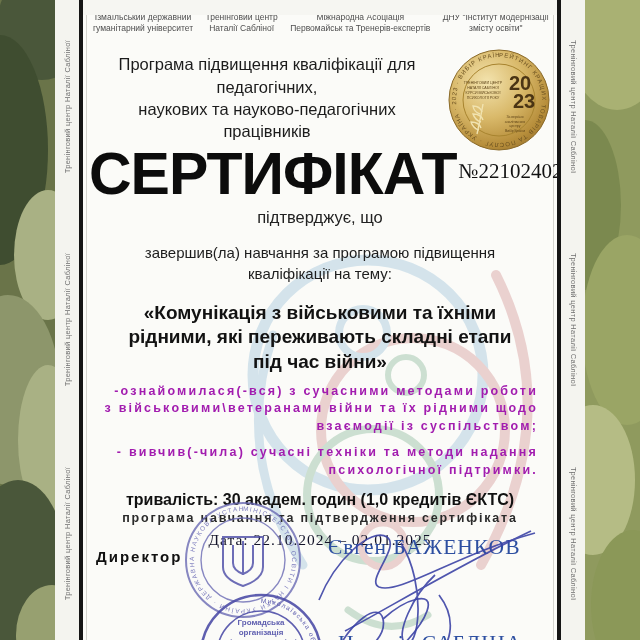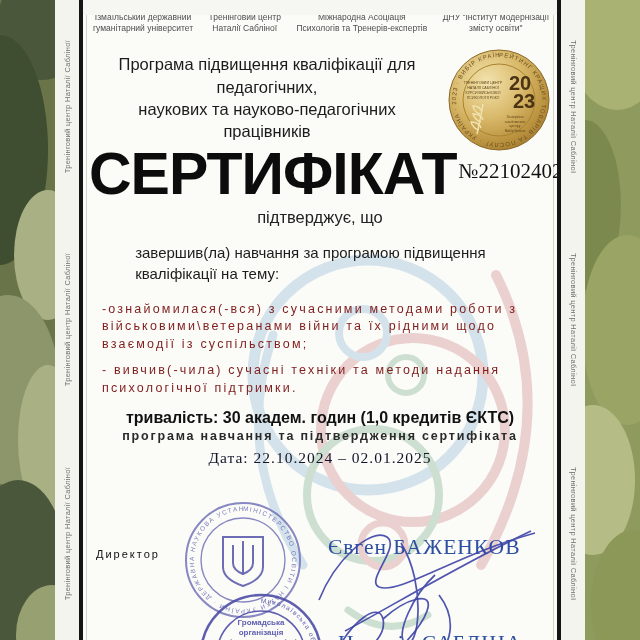--- a/index.html
+++ b/index.html
@@ -43,34 +43,34 @@
   }
   .cert-number{
     font-family:"Liberation Serif", serif;font-size:21px;color:#111;margin:0 0 6px 2px;
   }
   .confirm{ text-align:center;font-size:16.5px;color:#222;margin-top:4px;position:relative;z-index:4;}
 
   .name-wrap{width:82%;margin:20px auto 0;text-align:center;border-bottom:4px solid #0d0d0d;
     padding-bottom:7px;position:relative;z-index:4;}
   .name{font-size:20.5px;font-weight:bold;color:#0d0d0d;letter-spacing:.4px;}
 
-  .completed{margin:16px auto 17px;width:78%;font-size:15px;color:#1d1d1d;
+  .completed{margin:16px auto 17px;width:78%;text-align:center;font-size:15px;color:#1d1d1d;
     line-height:1.35;position:relative;z-index:4;}
   .topic{margin:3px auto 0;width:88%;text-align:center;font-size:19px;font-weight:bold;
     color:#121212;line-height:1.28;position:relative;z-index:4;}
-  .outcome{margin:9px auto 0;width:92%;text-align:left;font-size:12.5px;font-weight:400;
-    color:#7f1d1d;letter-spacing:2.2px;line-height:1.4;position:relative;z-index:4;}
+  .outcome{margin:9px auto 0;width:92%;text-align:right;font-size:12.5px;font-weight:700;
+    color:#a21caf;letter-spacing:2.2px;line-height:1.4;position:relative;z-index:4;}
   .duration{margin:12px auto 0;text-align:center;font-size:16px;font-weight:bold;color:#111;
     position:relative;z-index:4;}
   .prog-note{margin:2px auto 0;text-align:center;font-size:12.5px;font-weight:600;
     letter-spacing:1.8px;color:#2a2a2a;position:relative;z-index:4;}
   .date-line{margin:6px auto 0;text-align:center;font-family:"Liberation Serif", serif;
     font-size:15.5px;color:#14142a;position:relative;z-index:4;letter-spacing:1px;}
 
-  .dir-label{position:absolute;font-size:11px;font-weight:normal;letter-spacing:2px;color:#111;z-index:4;}
+  .dir-label{position:absolute;font-size:15px;font-weight:bold;letter-spacing:2px;color:#111;z-index:4;}
   #dir1{left:13px;top:533px;}
   #dir2{left:13px;top:624px;}
   .sig-name{position:absolute;font-family:"Liberation Serif", serif;font-size:21.5px;
     color:#2d4fa1;letter-spacing:1px;z-index:5;}
   #sig-name1{left:245px;top:520px;}
   #sig-name2{left:255px;top:616px;}
 
   .medal{position:absolute;right:6px;top:33px;width:104px;height:104px;z-index:5;}
   #watermark{position:absolute;left:95px;top:200px;z-index:3;opacity:.5;pointer-events:none;}
   #ink-layer{position:absolute;left:0;top:0;z-index:6;pointer-events:none;}
@@ -131,21 +131,21 @@
     <div class="org">
       <div>Ізмаїльський державний</div>
       <div>гуманітарний університет</div>
     </div>
     <div class="org">
       <div>Тренінговий центр</div>
       <div>Наталії Сабліної</div>
     </div>
     <div class="org">
       <div>Міжнародна Асоціація</div>
-      <div>Психологів та Тренерів-експертів</div>
+      <div>Первомайськ та Тренерів-експертів</div>
     </div>
     <div class="org">
       <div>ДНУ "Інститут модернізації</div>
       <div>змісту освіти"</div>
     </div>
   </div>
 
   <svg class="medal" viewBox="0 0 104 104">
     <defs>
       <radialGradient id="gold" cx="38%" cy="32%" r="80%">
@@ -183,20 +183,21 @@
 наукових та науково-педагогічних працівників</div>
 
   <div class="title-row">
     <span class="cert-title">СЕРТИФІКАТ</span>
     <span class="cert-number">№221024023</span>
   </div>
   <div class="confirm">підтверджує,  що</div>
 
 
   <div class="completed">завершив(ла) навчання за програмою підвищення кваліфікації на тему:</div>
+  <div class="topic">«Комунікація з військовими та їхніми рідними, які переживають складні етапи під час війни»</div>
 
   <div class="outcome">-ознайомилася(-вся) з сучасними методами роботи з військовими\ветеранами війни та їх рідними щодо взаємодії із суспільством;</div>
   <div class="outcome">- вивчив(-чила) сучасні техніки та методи надання психологічної підтримки.</div>
 
   <div class="duration">тривалість: 30 академ. годин (1,0 кредитів ЄКТС)</div>
   <div class="prog-note">програма навчання та підтвердження сертифіката</div>
   <div class="date-line">Дата:  22.10.2024  –  02.01.2025</div>
 
   <div id="dir1" class="dir-label">Директор</div>
   <div id="sig-name1" class="sig-name">Євген  БАЖЕНКОВ</div>

